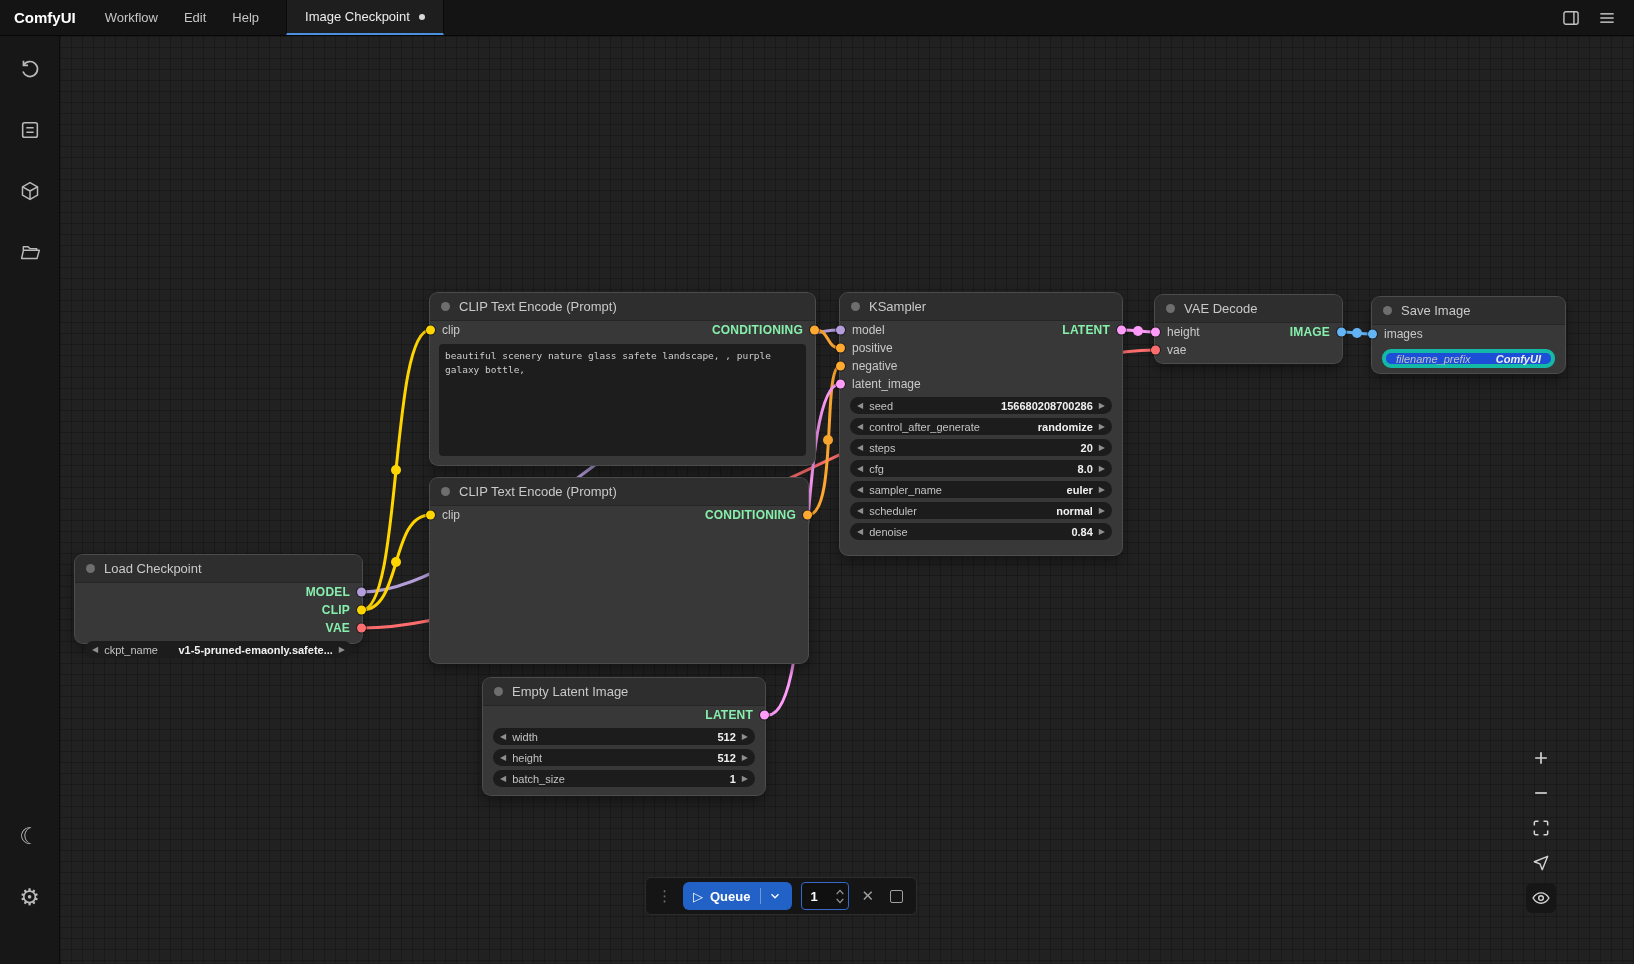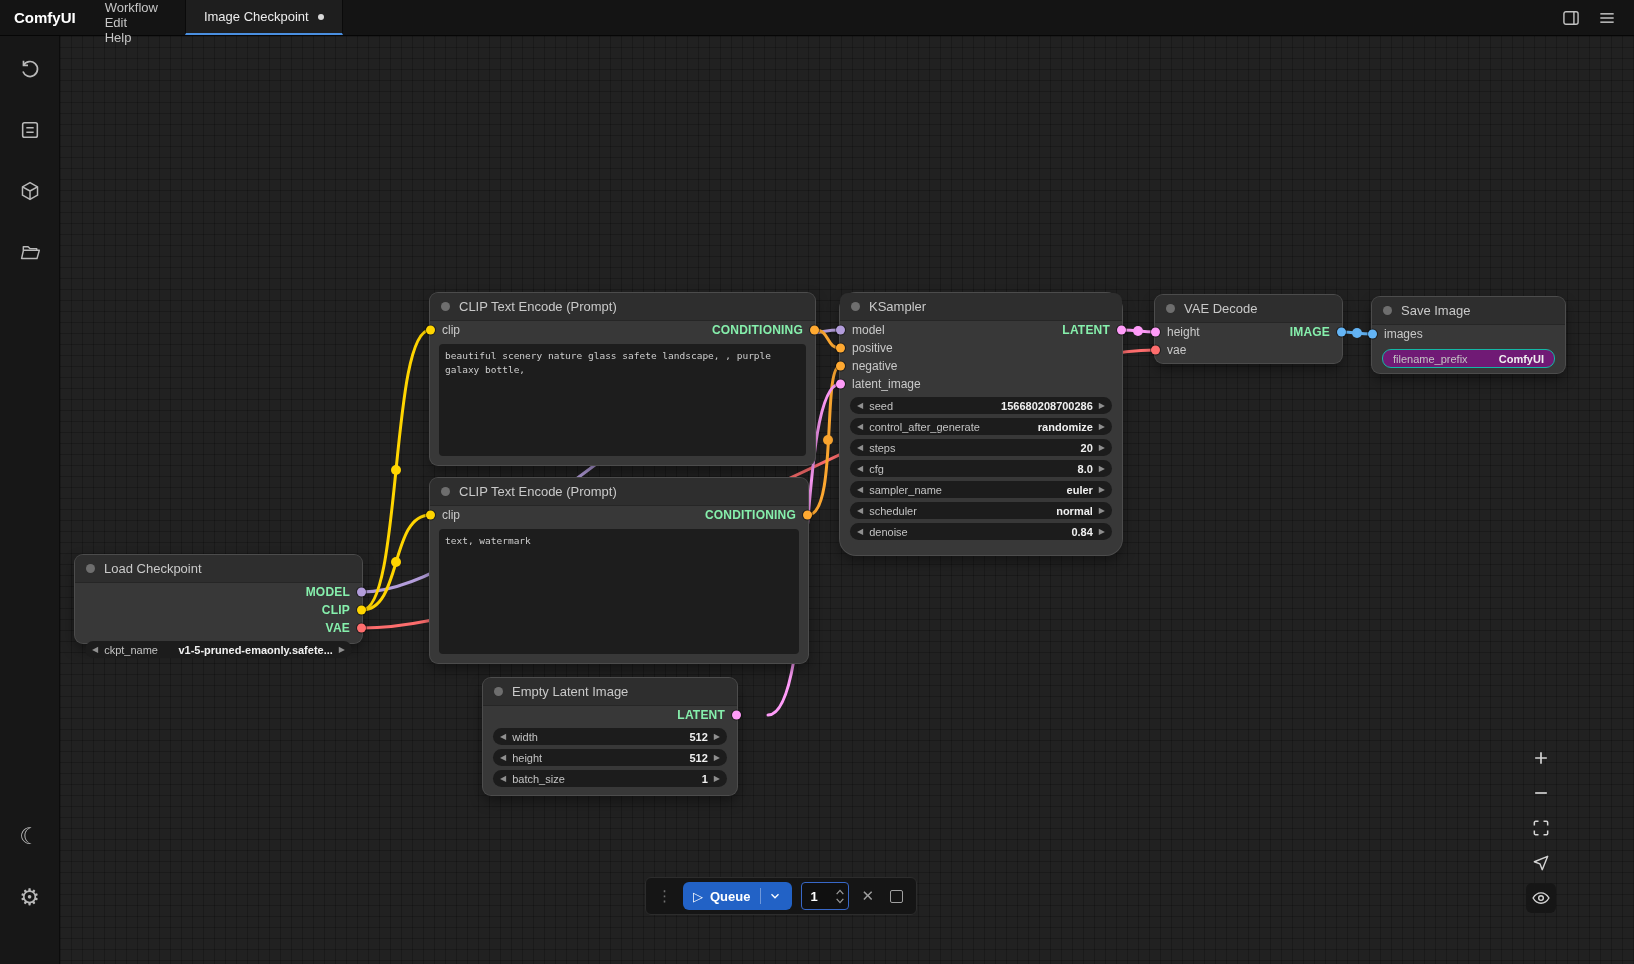--- a/index.html
+++ b/index.html
@@ -4,21 +4,21 @@
 <style>
   * { margin:0; padding:0; box-sizing:border-box; }
   html,body { width:1634px; height:964px; overflow:hidden; background:#111;
     font-family:"Liberation Sans", sans-serif; }
 
   
   .topbar { position:fixed; top:0; left:0; right:0; height:36px; background:#141414;
     display:flex; align-items:stretch; z-index:10; border-bottom:1px solid #060606; }
   .logo { display:flex; align-items:center; padding:0 16px 0 14px; color:#fff;
     font-weight:700; font-size:15px; }
-  .menu { display:flex; align-items:flex-start;flex-direction:column; }
+  .menu { display:flex; align-items:center; }
   .menu-item { color:#c6c6c6; font-size:13px; padding:0 13px; display:flex;
     align-items:center; cursor:pointer; }
   .tab { margin-left:14px; display:flex; align-items:center; gap:9px; padding:0 18px;
     background:#1e1e1e; border-bottom:2px solid #4a8fe0; color:#ececec; font-size:13px;
     border-left:1px solid #0a0a0a; border-right:1px solid #0a0a0a; cursor:pointer; }
   .tab-dot { width:6px; height:6px; border-radius:50%; background:#d8d8d8; }
   .topbar-right { margin-left:auto; display:flex; align-items:center; gap:6px;
     padding-right:12px; color:#c2c2c2; }
   .tb-btn { width:30px; height:28px; display:flex; align-items:center;
     justify-content:center; border-radius:4px; cursor:pointer; }
@@ -56,23 +56,23 @@
   .port { position:absolute; top:50%; width:9px; height:9px; border-radius:50%;
     transform:translateY(-50%); box-shadow:0 0 0 1px rgba(0,0,0,0.45); cursor:crosshair; }
   .port.in { left:-4px; }
   .port.out { right:-4px; }
   .widget { height:17px; margin:4px 10px 0; background:#1c1c1c; border-radius:9px;
     display:flex; align-items:center; padding:0 7px; gap:6px; cursor:pointer; }
   .w-arrow { color:#8f8f8f; font-size:8px; line-height:1; }
   .w-name { color:#c3c3c3; font-size:11px; flex:1; text-align:left; white-space:nowrap;
     overflow:hidden; }
   .w-value { color:#f0f0f0; font-size:11px; font-weight:700; white-space:nowrap; }
-  .text-widget { height:19px; margin:6px 10px 0; background:#701a75;
-    border:1px solid #14b8a6; border-radius:9px; display:flex; align-items:center;
-    padding:0 10px; gap:8px; cursor:text; }
+  .text-widget { height:19px; margin:6px 10px 0; background:#1d4ed8;
+    border:4px solid #14b8a6; border-radius:9px; display:flex; align-items:center;
+    padding:0 10px; gap:8px; cursor:text;font-style:italic; }
   .prompt-box { margin:5px 9px 0; background:#1d1d1d; border-radius:4px; padding:5px 6px;
     font-family:"DejaVu Sans Mono", monospace; font-size:9.5px; color:#cdcdcd;
     line-height:1.5; white-space:pre-wrap; word-break:break-word; overflow:hidden;
     cursor:text; }
 
   
   .queue-bar { position:absolute; left:585px; top:841px; height:38px; z-index:5;
     display:flex; align-items:center; gap:9px; background:#151515;
     border:1px solid #2c2c2c; border-radius:6px; padding:0 9px; }
   .drag-handle { color:#6f6f6f; font-size:15px; cursor:grab; padding:0 2px; }
@@ -222,24 +222,23 @@
     <div class="node-head">
       <span class="collapse-dot"></span>
       <span class="node-title">CLIP Text Encode (Prompt)</span>
     </div>
     <div class="io-row">
       <span class="port in" style="background: rgb(255, 213, 0);"></span>
       <span class="in-label">clip</span>
       <span class="out-label">CONDITIONING</span>
       <span class="port out" style="background: rgb(255, 169, 49);"></span>
     </div>
-    <div class="prompt-box" style="height:125px;">text, watermark</div>
-  </div>
-
-  <div class="node" style="left:423px; top:642px; width:254px; height:117px;">
+  </div>
+
+  <div class="node" style="left:423px; top:642px; width:282px; height:117px;">
     <div class="node-head">
       <span class="collapse-dot"></span>
       <span class="node-title">Empty Latent Image</span>
     </div>
     <div class="io-row">
       <span class="out-label">LATENT</span>
       <span class="port out" style="background: rgb(255, 156, 249);"></span>
     </div>
     <div class="widget">
       <span class="w-arrow">◀</span>
@@ -254,21 +253,21 @@
       <span class="w-arrow">▶</span>
     </div>
     <div class="widget">
       <span class="w-arrow">◀</span>
       <span class="w-name">batch_size</span>
       <span class="w-value">1</span>
       <span class="w-arrow">▶</span>
     </div>
   </div>
 
-  <div class="node" style="left:780px; top:257px; width:282px; height:262px;border-radius:16px;">
+  <div class="node" style="left:780px; top:257px; width:282px; height:262px;">
     <div class="node-head">
       <span class="collapse-dot"></span>
       <span class="node-title">KSampler</span>
     </div>
     <div class="io-row">
       <span class="port in" style="background: rgb(179, 157, 219);"></span>
       <span class="in-label">model</span>
       <span class="out-label">LATENT</span>
       <span class="port out" style="background: rgb(255, 156, 249);"></span>
     </div>

